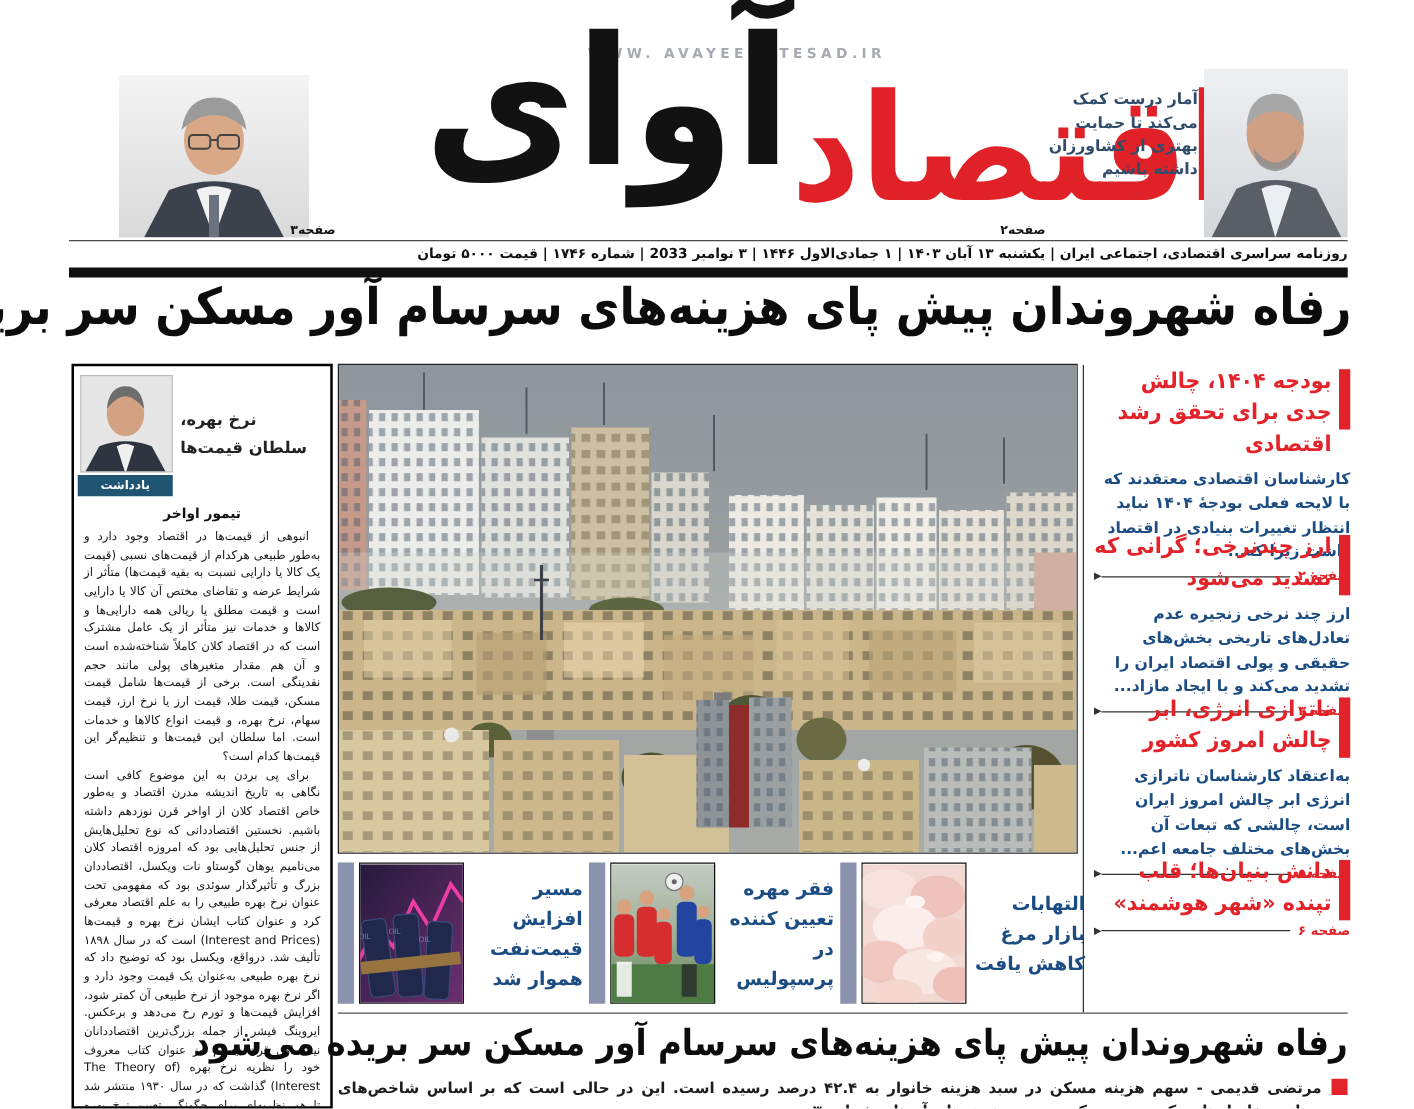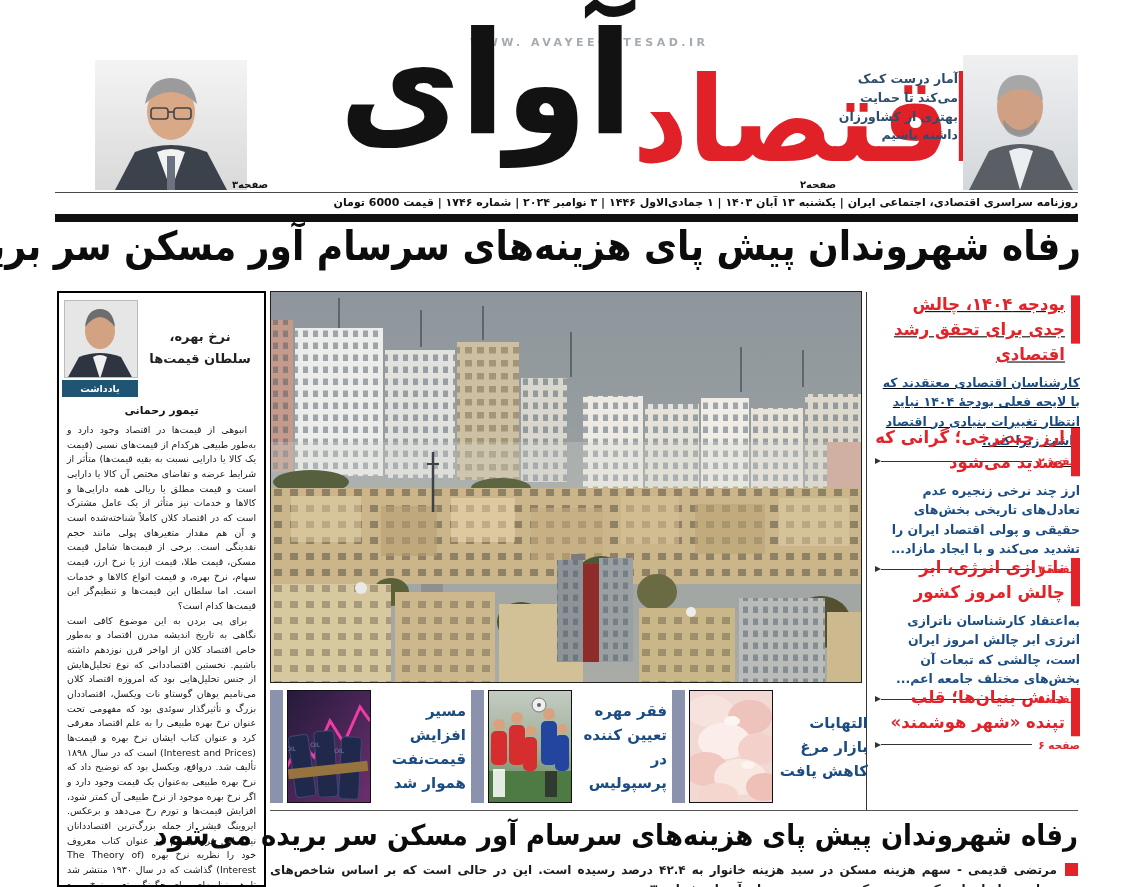--- a/index.html
+++ b/index.html
@@ -27,21 +27,21 @@
   .main-headline { left:50px; top:226px; width:1031px; text-align:center; font-size:36px; font-weight:bold;
                    color:#0c0c0c; white-space:nowrap; transform:scaleY(1.12); }
 
   
   .note-col { left:57px; top:291px; width:209px; height:596px; border:2px solid #000; padding:7px 8px; overflow:hidden; }
   .note-head { position:relative; height:102px; }
   .note-photo { position:absolute; right:118px; top:0; width:74px; height:78px; border:1px solid #bbb; overflow:hidden; background:#e8e8e8;}
   .note-badge { position:absolute; right:118px; top:80px; width:76px; height:17px; background:#1f5473; color:#fff;
                 font-size:9.5px; font-weight:bold; text-align:center; line-height:17px; }
   .note-title { position:absolute; right:0; top:26px; width:112px; font-size:13px; font-weight:bold;
-                color:#222; line-height:1.7; text-align:center; }
+                color:#222; line-height:1.7; text-align:left; }
   .note-byline { text-align:center; font-size:11px; font-weight:bold; color:#111; margin:2px 0 6px; }
   .note-body p { font-size:9.4px; line-height:1.56; text-align:justify; color:#161616; text-indent:9px; margin:0; }
 
   
   .city-photo { left:270px; top:291px; width:592px; height:392px; border:1px solid #222; overflow:hidden; }
 
   
   .v-divider { left:866px; top:292px; width:1px; height:518px; background:#333; }
   .r-item { left:875px; width:205px; }
   .r-title { position:relative; padding-right:15px; font-size:16.5px; font-weight:bold; color:#e3232a;
@@ -117,40 +117,40 @@
       <path d="M46 96 L57 135 L70 96 Q57 90 46 96 Z" fill="#eceff1"></path>
       <ellipse cx="57" cy="52" rx="23" ry="28" fill="#cfa084"></ellipse>
       <path d="M34 46 Q36 20 57 20 Q78 20 80 46 Q70 34 57 34 Q44 34 34 46 Z" fill="#a7a7a7"></path>
       <path d="M40 64 Q57 86 74 64 Q74 80 57 82 Q40 80 40 64 Z" fill="#8f8f8f" opacity="0.85"></path>
     </svg>
   </div>
   <div class="abs teaser-txt" style="left:838px; top:70px; width:120px;">آمار درست کمک می‌کند تا حمایت بهتری از کشاورزان داشته باشیم</div>
   <div class="abs teaser-page" style="left:800px; top:179px;">صفحه۲</div>
 
   <div class="abs rule-thin" style="left:55px; top:192px; width:1023px;"></div>
-  <div class="abs dateline">روزنامه سراسری اقتصادی، اجتماعی ایران | یکشنبه ۱۳ آبان ۱۴۰۳ | ۱ جمادی‌الاول ۱۴۴۶ | ۳ نوامبر ۲۰۲۴ | شماره ۱۷۴۶ | قیمت 6000 تومان</div>
+  <div class="abs dateline">روزنامه سراسری اقتصادی، اجتماعی ایران | یکشنبه ۱۳ آبان ۱۴۰۳ | ۱ جمادی‌الاول ۱۴۴۶ | ۳ نوامبر 2033 | شماره ۱۷۴۶ | قیمت ۵۰۰۰ تومان</div>
   <div class="abs bar-thick"></div>
 
   <div class="abs main-headline">رفاه شهروندان پیش پای هزینه‌های سرسام آور مسکن سر بریده می‌شود</div>
 
   <div class="abs note-col">
     <div class="note-head">
       <div class="note-photo">
         <svg width="74" height="78" viewBox="0 0 74 78" preserveAspectRatio="none">
           <rect width="74" height="78" fill="#e6e6e6"></rect>
           <path d="M4 78 L16 56 Q37 48 58 56 L70 78 Z" fill="#2f3540"></path>
           <path d="M30 56 L37 78 L44 56 Q37 52 30 56 Z" fill="#f0f0f0"></path>
           <ellipse cx="37" cy="30" rx="15" ry="18" fill="#d2a282"></ellipse>
           <path d="M22 26 Q24 8 37 8 Q50 8 52 26 Q44 16 37 16 Q30 16 22 26 Z" fill="#6d6d6d"></path>
         </svg>
       </div>
       <div class="note-badge">یادداشت</div>
       <div class="note-title">نرخ بهره، سلطان قیمت‌ها</div>
     </div>
-    <div class="note-byline">تیمور رحمانی</div>
+    <div class="note-byline">تیمور اواخر</div>
     <div class="note-body">
       <p>انبوهی از قیمت‌ها در اقتصاد وجود دارد و به‌طور طبیعی هرکدام از قیمت‌های نسبی (قیمت یک کالا یا دارایی نسبت به بقیه قیمت‌ها) متأثر از شرایط عرضه و تقاضای مختص آن کالا یا دارایی است و قیمت مطلق یا ریالی همه دارایی‌ها و کالاها و خدمات نیز متأثر از یک عامل مشترک است که در اقتصاد کلان کاملاً شناخته‌شده است و آن هم مقدار متغیرهای پولی مانند حجم نقدینگی است. برخی از قیمت‌ها شامل قیمت مسکن، قیمت طلا، قیمت ارز یا نرخ ارز، قیمت سهام، نرخ بهره، و قیمت انواع کالاها و خدمات است. اما سلطان این قیمت‌ها و تنظیم‌گر این قیمت‌ها کدام است؟</p>
       <p>برای پی بردن به این موضوع کافی است نگاهی به تاریخ اندیشه مدرن اقتصاد و به‌طور خاص اقتصاد کلان از اواخر قرن نوزدهم داشته باشیم. نخستین اقتصاددانی که نوع تحلیل‌هایش از جنس تحلیل‌هایی بود که امروزه اقتصاد کلان می‌نامیم یوهان گوستاو نات ویکسل، اقتصاددان بزرگ و تأثیرگذار سوئدی بود که مفهومی تحت عنوان نرخ بهره طبیعی را به علم اقتصاد معرفی کرد و عنوان کتاب ایشان نرخ بهره و قیمت‌ها (Interest and Prices) است که در سال ۱۸۹۸ تألیف شد. درواقع، ویکسل بود که توضیح داد که نرخ بهره طبیعی به‌عنوان یک قیمت وجود دارد و اگر نرخ بهره موجود از نرخ طبیعی آن کمتر شود، افزایش قیمت‌ها و تورم رخ می‌دهد و برعکس. ایروینگ فیشر از جمله بزرگ‌ترین اقتصاددانان نیمه اول قرن بیستم نیز عنوان کتاب معروف خود را نظریه نرخ بهره (The Theory of Interest) گذاشت که در سال ۱۹۳۰ منتشر شد تا هم نظریه‌ای برای چگونگی تعیین نرخ بهره ارائه کرده باشد و هم دلالت آن را برای شکل دادن رفتار پس‌انداز و سرمایه‌گذاری و تعادل اقتصاد کلان تشریح کرده باشد و او بود که نشان داد نرخ بهره اسمی جمع نرخ بهره حقیقی و نرخ تورم یا نرخ تورم انتظاری است.</p>
 
     </div>
   </div>
 
   <div class="abs city-photo">
     <svg width="590" height="390" viewBox="0 0 590 390" preserveAspectRatio="none">
       <defs>
@@ -246,21 +246,21 @@
 
       <circle cx="90" cy="296" r="6" fill="#e9e9e9"></circle>
         <circle cx="420" cy="320" r="5" fill="#ececec"></circle>
       <rect x="150" y="292" width="22" height="8" fill="#8f8f8f"></rect>
         <rect x="300" y="262" width="14" height="6" fill="#7c7c7c"></rect>
     </svg>
   </div>
 
   <div class="abs v-divider"></div>
 
-  <div class="abs r-item" style="top:294px;text-decoration:underline;">
+  <div class="abs r-item" style="top:294px;">
     <div class="r-title">
       <span class="r-marker"></span>
       <span>بودجه ۱۴۰۴، چالش جدی برای تحقق رشد اقتصادی</span>
     </div>
     <div class="r-sum">کارشناسان اقتصادی معتقدند که با لایحه فعلی بودجهٔ ۱۴۰۴ نباید انتظار تغییرات بنیادی در اقتصاد داشت زیرا که...</div>
     <div class="r-pager">
       <span class="r-pglabel">صفحه ۲</span>
       <span class="r-pgline"></span>
       <span class="r-pgarrow"></span>
     </div>

